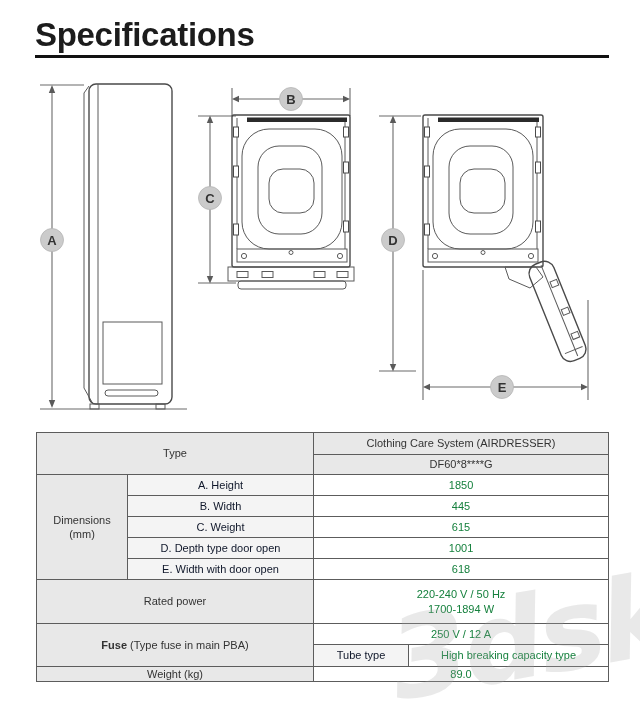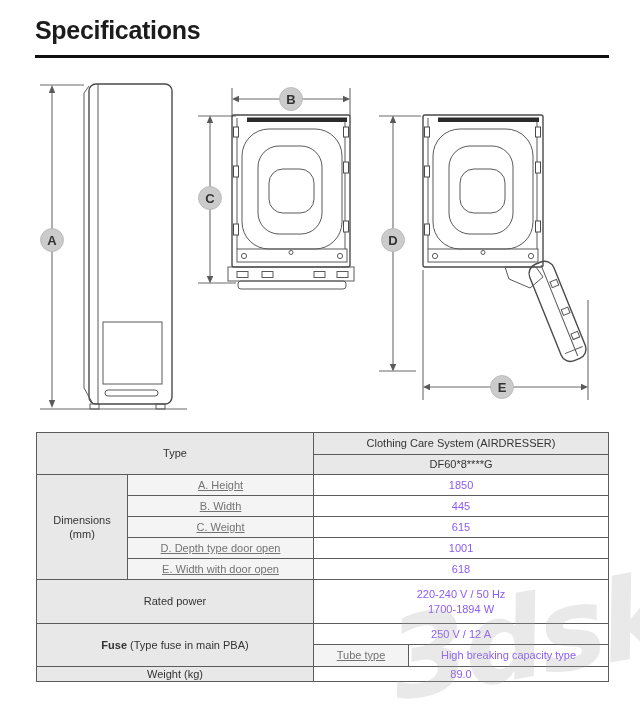--- a/index.html
+++ b/index.html
@@ -1,20 +1,20 @@
 <!DOCTYPE html>
 <html><head>
 <meta charset="utf-8">
 <style>
   * { margin:0; padding:0; box-sizing:border-box; }
   html,body { width:640px; height:716px; background:#ffffff; overflow:hidden;
               font-family:"Liberation Sans", sans-serif; position:relative; }
 
   
-  .title { position:absolute; left:35px; top:16px; font-size:25px; font-weight:bold;
+  .title { position:absolute; left:35px; top:16px; font-size:33px; font-weight:bold;
            color:#1c1c1c; letter-spacing:-0.3px; }
   .title-rule { position:absolute; left:35px; top:55px; width:574px; height:3px;
                 background:#111; }
 
   
   .diagram-svg { position:absolute; left:0; top:0; width:640px; height:425px; }
   .outline  { fill:none; stroke:#4a4a4a; stroke-width:1.4; }
   .thin     { fill:none; stroke:#5a5a5a; stroke-width:1; }
   .dimline  { fill:none; stroke:#6b6b6b; stroke-width:1.1; }
   .arrow    { fill:#5a5a5a; stroke:none; }
@@ -23,22 +23,22 @@
               font-family:"Liberation Sans", sans-serif; }
   .darkband { fill:#2b2b2b; stroke:none; }
   .tab      { fill:#ffffff; stroke:#4a4a4a; stroke-width:1; }
 
   
   table.spec { position:absolute; left:36px; top:432px; border-collapse:collapse;
                table-layout:fixed; width:572px; font-size:11px; color:#3c3c3c; }
   table.spec td { border:1.5px solid #5c5c5c; text-align:center; vertical-align:middle;
                   padding:0 4px; line-height:1.28; }
   td.hdr  { background:#e8e8e8; color:#333; }
-  td.sub  { background:#f4f4f4; color:#737373;text-decoration:underline; }
-  td.val  { background:#ffffff; color:#8b5cf6;margin-top:48px; }
+  td.sub  { background:#f4f4f4; color:#0f172a; }
+  td.val  { background:#ffffff; color:#15803d;margin-top:48px; }
   tr.h22 { height:22px; } tr.h20 { height:20px;margin-top:37px; } tr.h21 { height:21px; }
   tr.h44 { height:44px; } tr.h23 { height:14px; }
   .bold { font-weight:bold; }
 
   
   .watermark { position:absolute; left:388px; top:566px; z-index:5; pointer-events:none;
                font-family:"DejaVu Sans", sans-serif; font-weight:bold; font-style:italic;
                font-size:112px; letter-spacing:-4px; color:rgba(168,168,168,0.25);
                transform:rotate(-10deg); white-space:nowrap; }
 </style>

